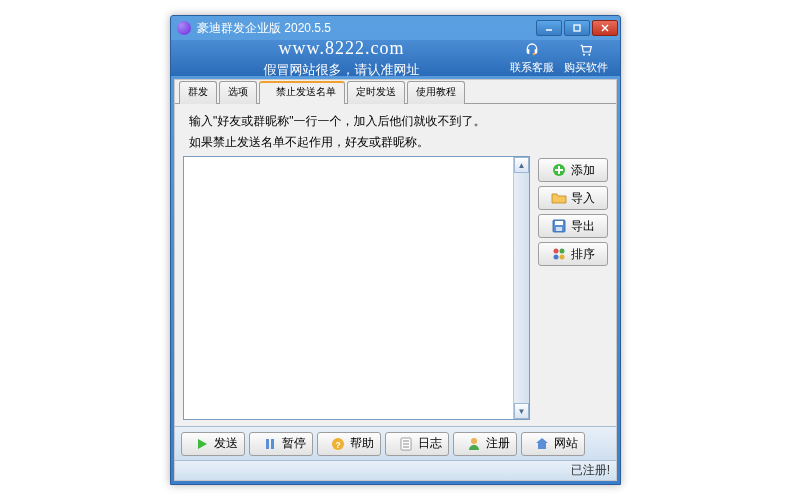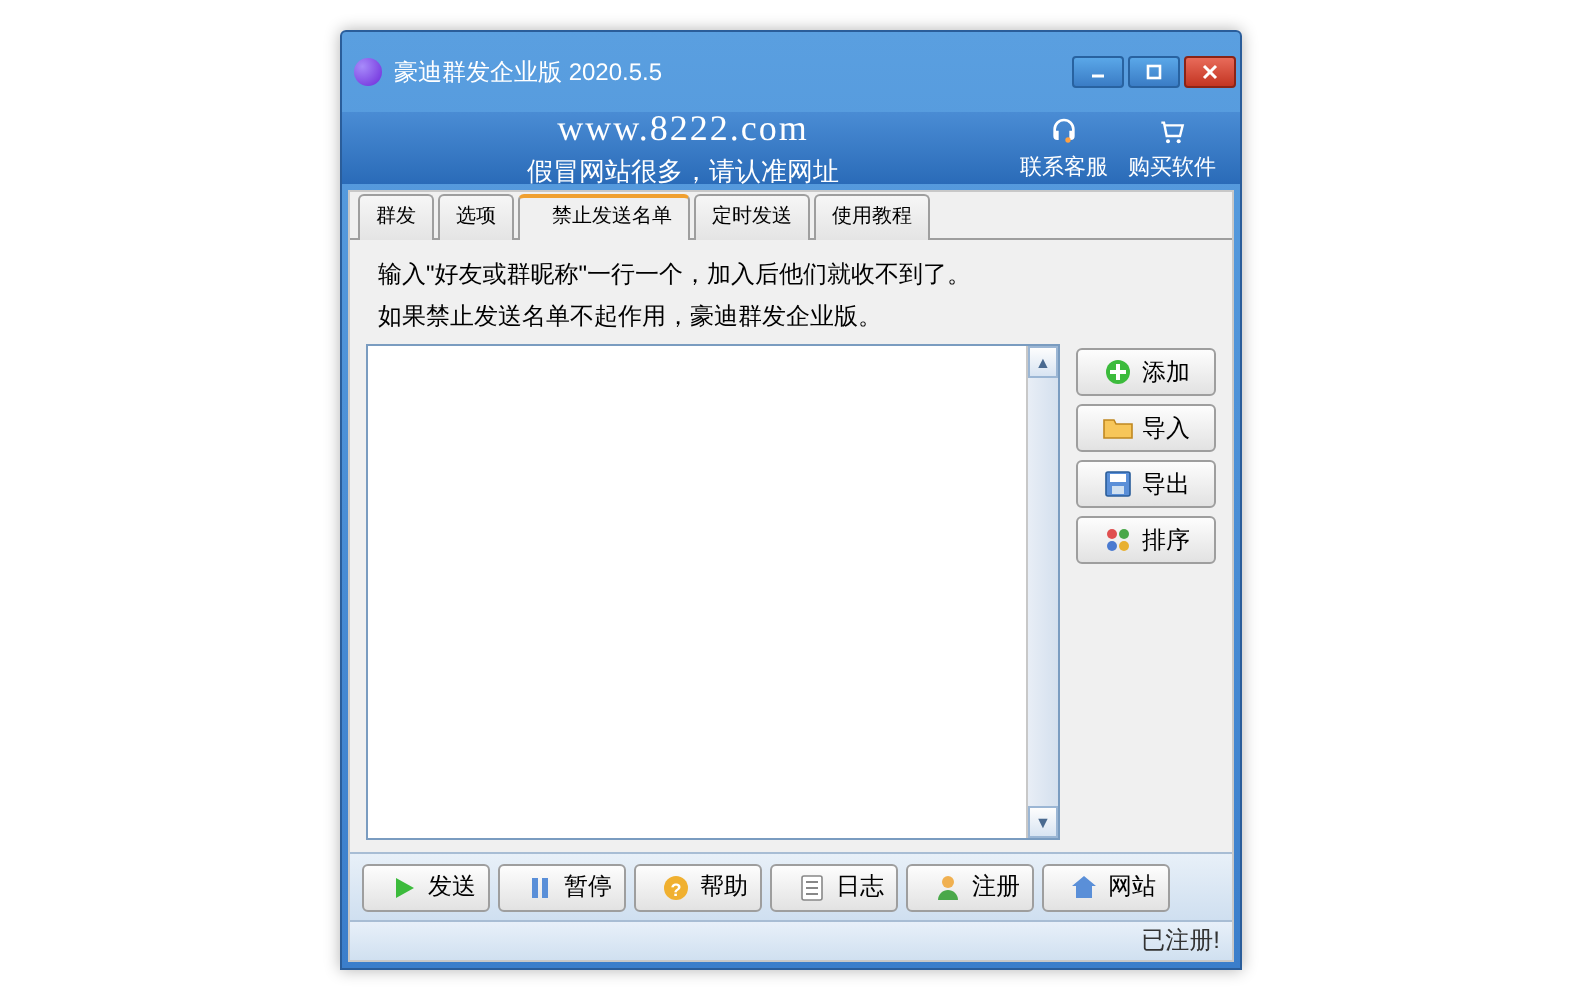--- a/index.html
+++ b/index.html
@@ -18,21 +18,21 @@
     width: 451px;
     height: 470px;
     background: linear-gradient(#5a9fe0, #3b7ecb);
     border: 1px solid #2a5d9a;
     border-radius: 3px 3px 0 0;
     box-shadow: 0 0 8px rgba(0,0,0,0.3);
     display: flex;
     flex-direction: column;
   }
   .titlebar {
-    height: 40px;
+    height: 24px;
     display: flex;
     align-items: center;
     padding: 0 2px 0 6px;
     color: #fff;
     font-size: 12px;
   }
   .titleicon {
     width: 14px; height: 14px; border-radius: 50%;
     background: radial-gradient(circle at 30% 30%, #a78bfa, #6d28d9);
     margin-right: 6px;
@@ -225,21 +225,21 @@
     <div class="tabbar">
       <div class="tab">群发</div>
       <div class="tab">选项</div>
       <div class="tab active">禁止发送名单</div>
       <div class="tab">定时发送</div>
       <div class="tab">使用教程</div>
     </div>
 
     <div class="tabcontent">
       <div class="instr">输入"好友或群昵称"一行一个，加入后他们就收不到了。</div>
-      <div class="instr">如果禁止发送名单不起作用，豪迪群发企业版。</div>
+      <div class="instr">如果禁止发送名单不起作用，好友或群昵称。</div>
 
       <div class="midrow">
         <div class="tawrap">
           <textarea value="" style=""></textarea>
           <div class="tascroll">
             <div class="sarrow">▲</div>
             <div class="strack"></div>
             <div class="sarrow">▼</div>
           </div>
         </div>

